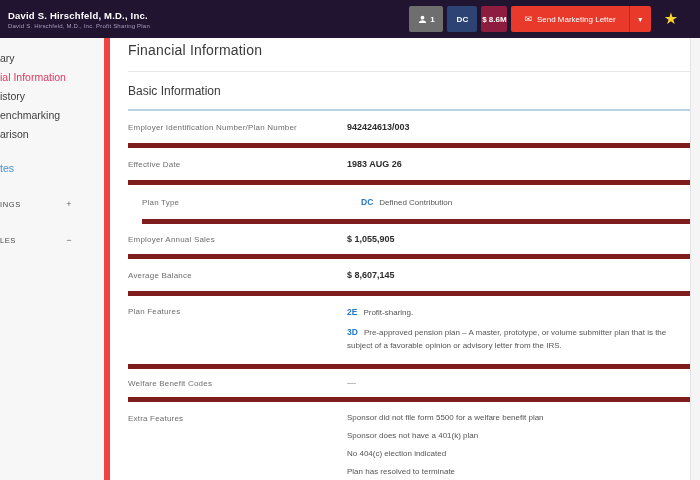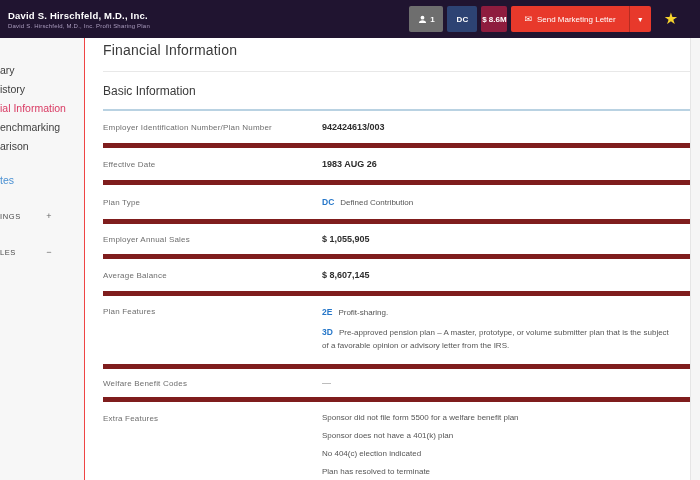--- a/index.html
+++ b/index.html
@@ -35,22 +35,22 @@
     background:#e8392b; color:#fff; border:none; width:22px; height:26px;
     border-left:1px solid rgba(0,0,0,.22); border-radius:0 2px 2px 0;
     font-size:8px; cursor:pointer; display:flex; align-items:center; justify-content:center;
     font-family:"Liberation Sans", sans-serif;
   }
   .star { color:#f6d32d; font-size:16px; line-height:1; margin:0 22px 0 13px; cursor:pointer; }
 
   
   .content { display:flex; height:442px; }
   .sidebar {
-    width:85px; background:#f7f7f7; border-right:1px solid #ef4444;
-    padding-top:23px; flex-shrink:0;
+    width:110px; background:#f7f7f7; border-right:6px solid #ef4444;
+    padding-top:11px; flex-shrink:0;
   }
   .nav-item { height:19px; line-height:19px; font-size:10.5px; color:#3e3e3e; cursor:pointer; white-space:nowrap; overflow:hidden; }
   .nav-item.active { color:#d93a63; }
   .nav-item.link { color:#4a90d2; margin-top:15px; }
   .nav-section {
     margin-top:16px; height:20px; display:flex; align-items:center;
     font-size:7.5px; color:#4a4a4a; letter-spacing:.6px; cursor:pointer;gap:16px;
   }
   .nav-section .toggle { margin-left:auto; margin-right:32px; color:#666; font-size:9px; }
 
@@ -105,22 +105,22 @@
         </button>
       </div>
       <span class="star">★</span>
     </div>
   </header>
 
   <div class="content">
 
     <nav class="sidebar">
       <div class="nav-item">ary</div>
+      <div class="nav-item active">ial Information</div>
       <div class="nav-item">istory</div>
-      <div class="nav-item active">ial Information</div>
       <div class="nav-item">enchmarking</div>
       <div class="nav-item">arison</div>
       <div class="nav-item link">tes</div>
       <div class="nav-section">
         <span>INGS</span>
         <span class="toggle">+</span>
       </div>
       <div class="nav-section">
         <span>LES</span>
         <span class="toggle">−</span>
@@ -137,21 +137,21 @@
         <div class="row">
           <div class="lbl">Employer Identification Number/Plan Number</div>
           <div class="val">942424613/003</div>
         </div>
 
         <div class="row">
           <div class="lbl">Effective Date</div>
           <div class="val">1983 AUG 26</div>
         </div>
 
-        <div class="row" style="padding:12px 6px 12px 0;">
+        <div class="row" style="padding:12px 6px 12px 0;margin-left:14px;">
           <div class="lbl">Plan Type</div>
           <div class="val">
             <span class="code">DC</span><span class="plain">Defined Contribution</span>
           </div>
         </div>
 
         <div class="row" style="padding:10px 6px 10px 0;">
           <div class="lbl">Employer Annual Sales</div>
           <div class="val">$ 1,055,905</div>
         </div>

